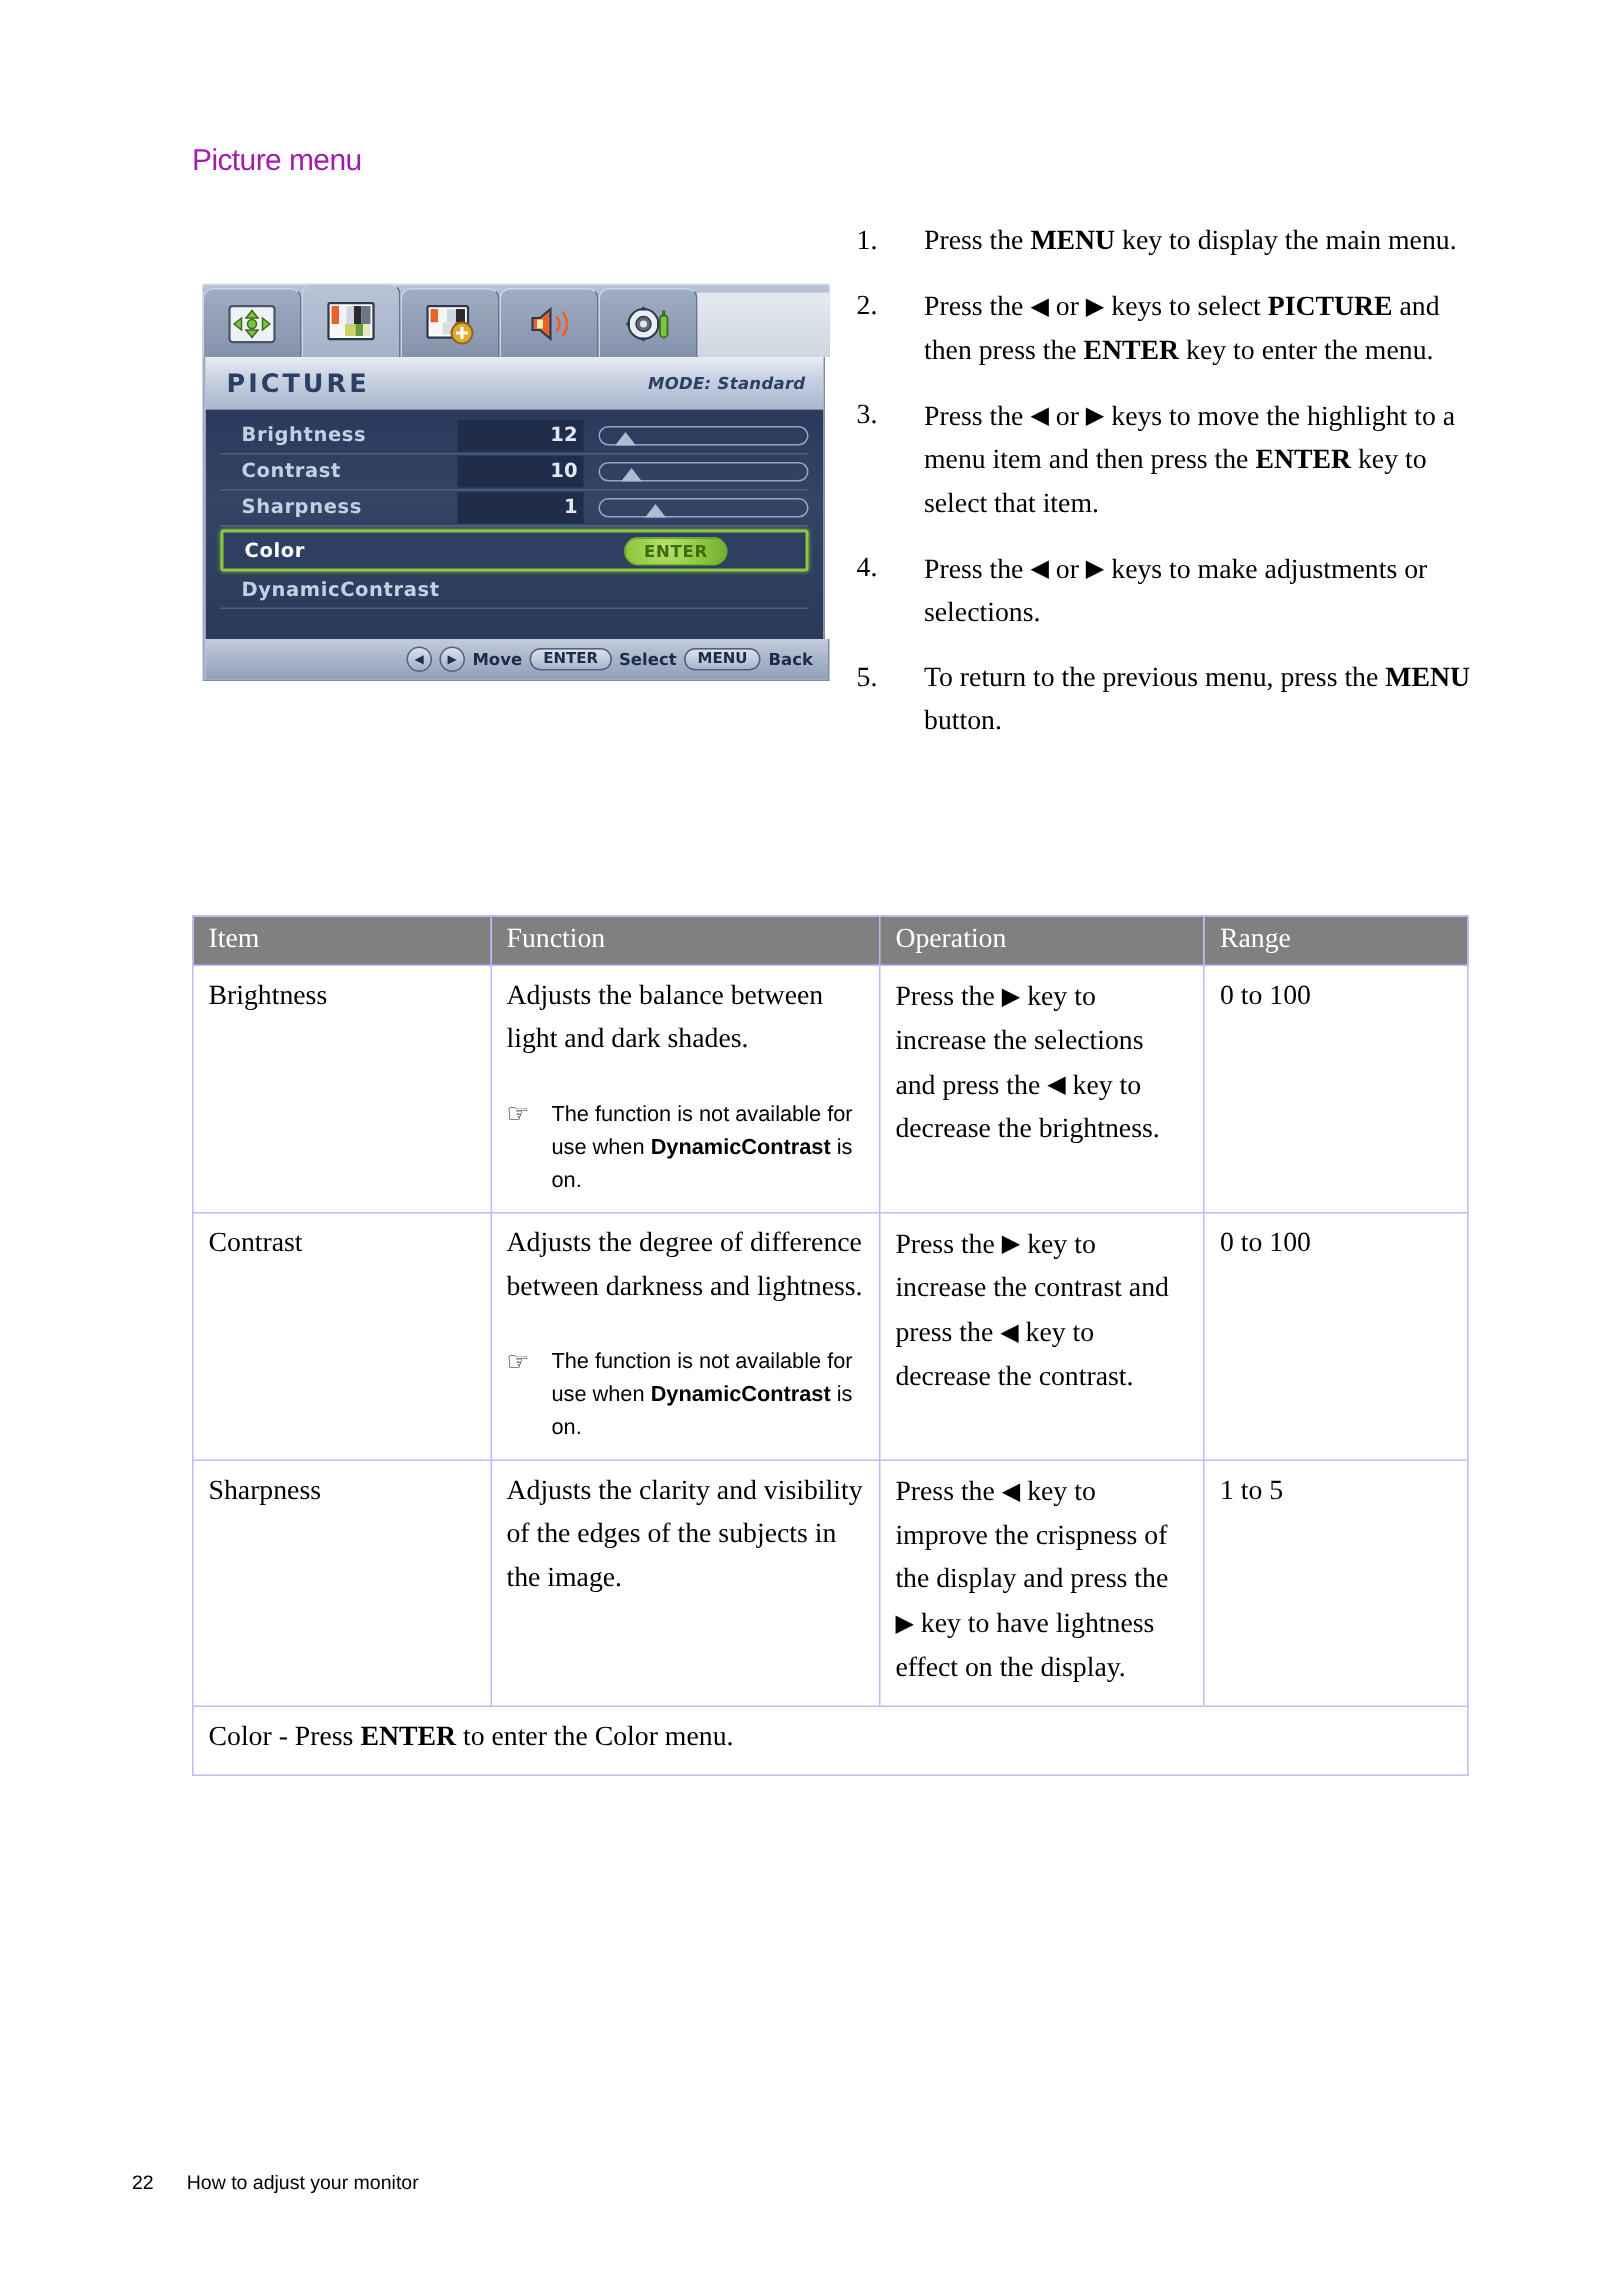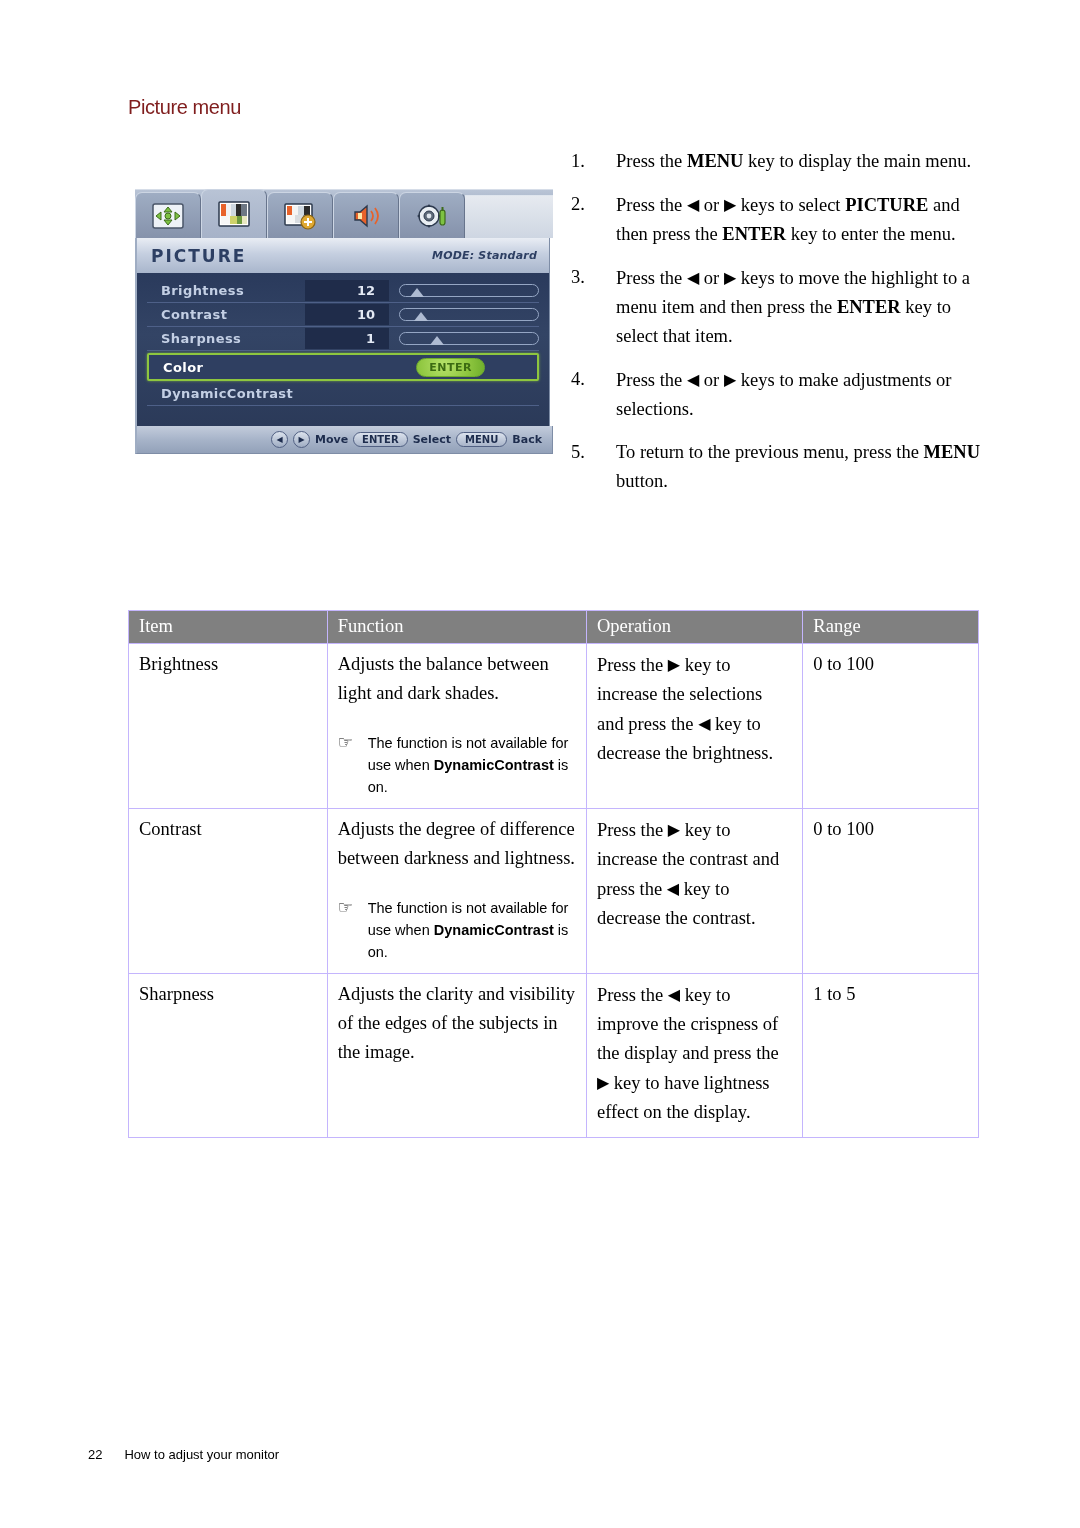--- a/index.html
+++ b/index.html
@@ -13,21 +13,21 @@
     overflow: hidden;
   }
 
   
   .page-heading {
     position: absolute;
     left: 128px; top: 96px;
     font-family: "Liberation Sans", sans-serif;
     font-size: 20px;
     letter-spacing: -0.4px;
-    color: #7f1d1d;
+    color: #a21caf;
   }
 
   
   .osd {
     position: absolute;
     left: 135px; top: 189px;
     width: 418px; height: 278px;
   }
   .osd-tabs {
     position: absolute; left: 0; top: 0;
@@ -96,21 +96,21 @@
   .osd-row .label {
     flex: 1;
     font-size: 13px; font-weight: bold; color: #c3cfe4;
     letter-spacing: 0.4px;
     padding-left: 14px;
   }
   .osd-val {
     width: 84px; text-align: right;
     font-size: 13px; font-weight: bold; color: #e3e9f4;
     background: #1f2c4a;
-    padding-right: 14px;
+    padding-right: 4px;
     height: 21px; line-height: 21px;
   }
   .osd-slider {
     width: 140px; height: 13px; margin-left: 10px;
     border: 1px solid #95a6c4; border-radius: 7px;
     position: relative; background: transparent;
   }
   .osd-knob {
     position: absolute; top: 3px;
     width: 0; height: 0;
@@ -400,19 +400,22 @@
         <td>0 to 100</td>
       </tr>
       <tr>
         <td>Sharpness</td>
         <td>
           <div>Adjusts the clarity and visibility of the edges of the subjects in the image.</div>
         </td>
         <td><span>Press the </span><span class="tri">◀</span><span> key to improve the crispness of the display and press the </span><span class="tri">▶</span><span> key to have lightness effect on the display.</span></td>
         <td>1 to 5</td>
       </tr>
+      <tr>
+        <td class="colorrow" colspan="4"><span>Color</span><span> - Press </span><span class="b">ENTER</span><span> to enter the </span><span>Color</span><span> menu.</span></td>
+      </tr>
     </tbody>
 </table>
 
 <div class="pg-footer">
   <span>22</span>
   <span>How to adjust your monitor</span>
 </div>
 
 </body></html>

